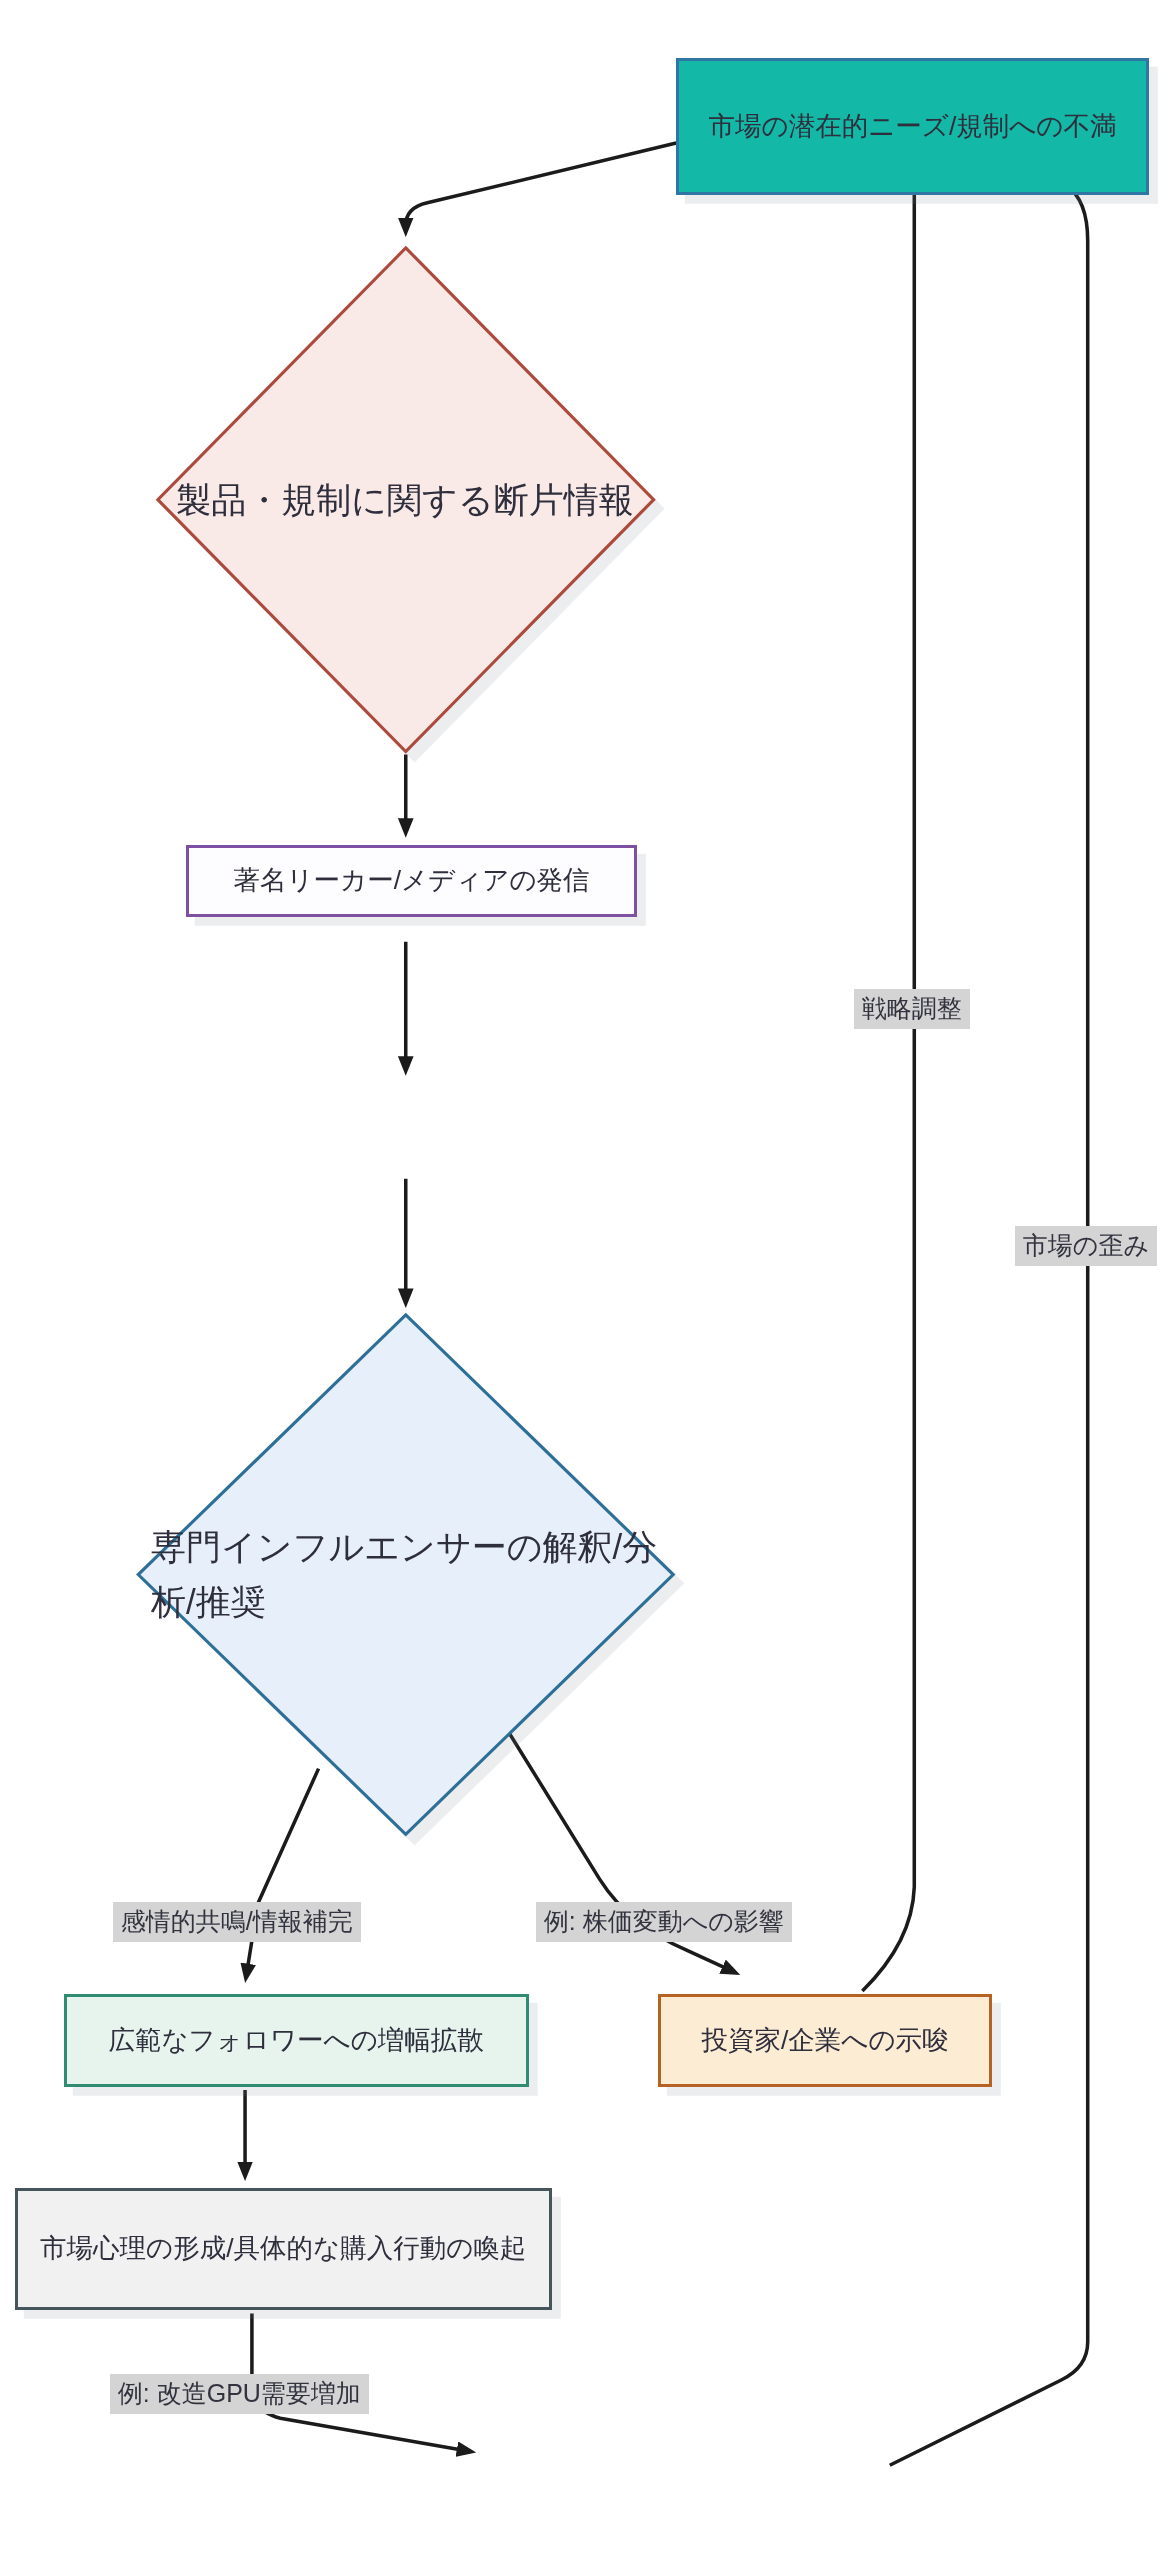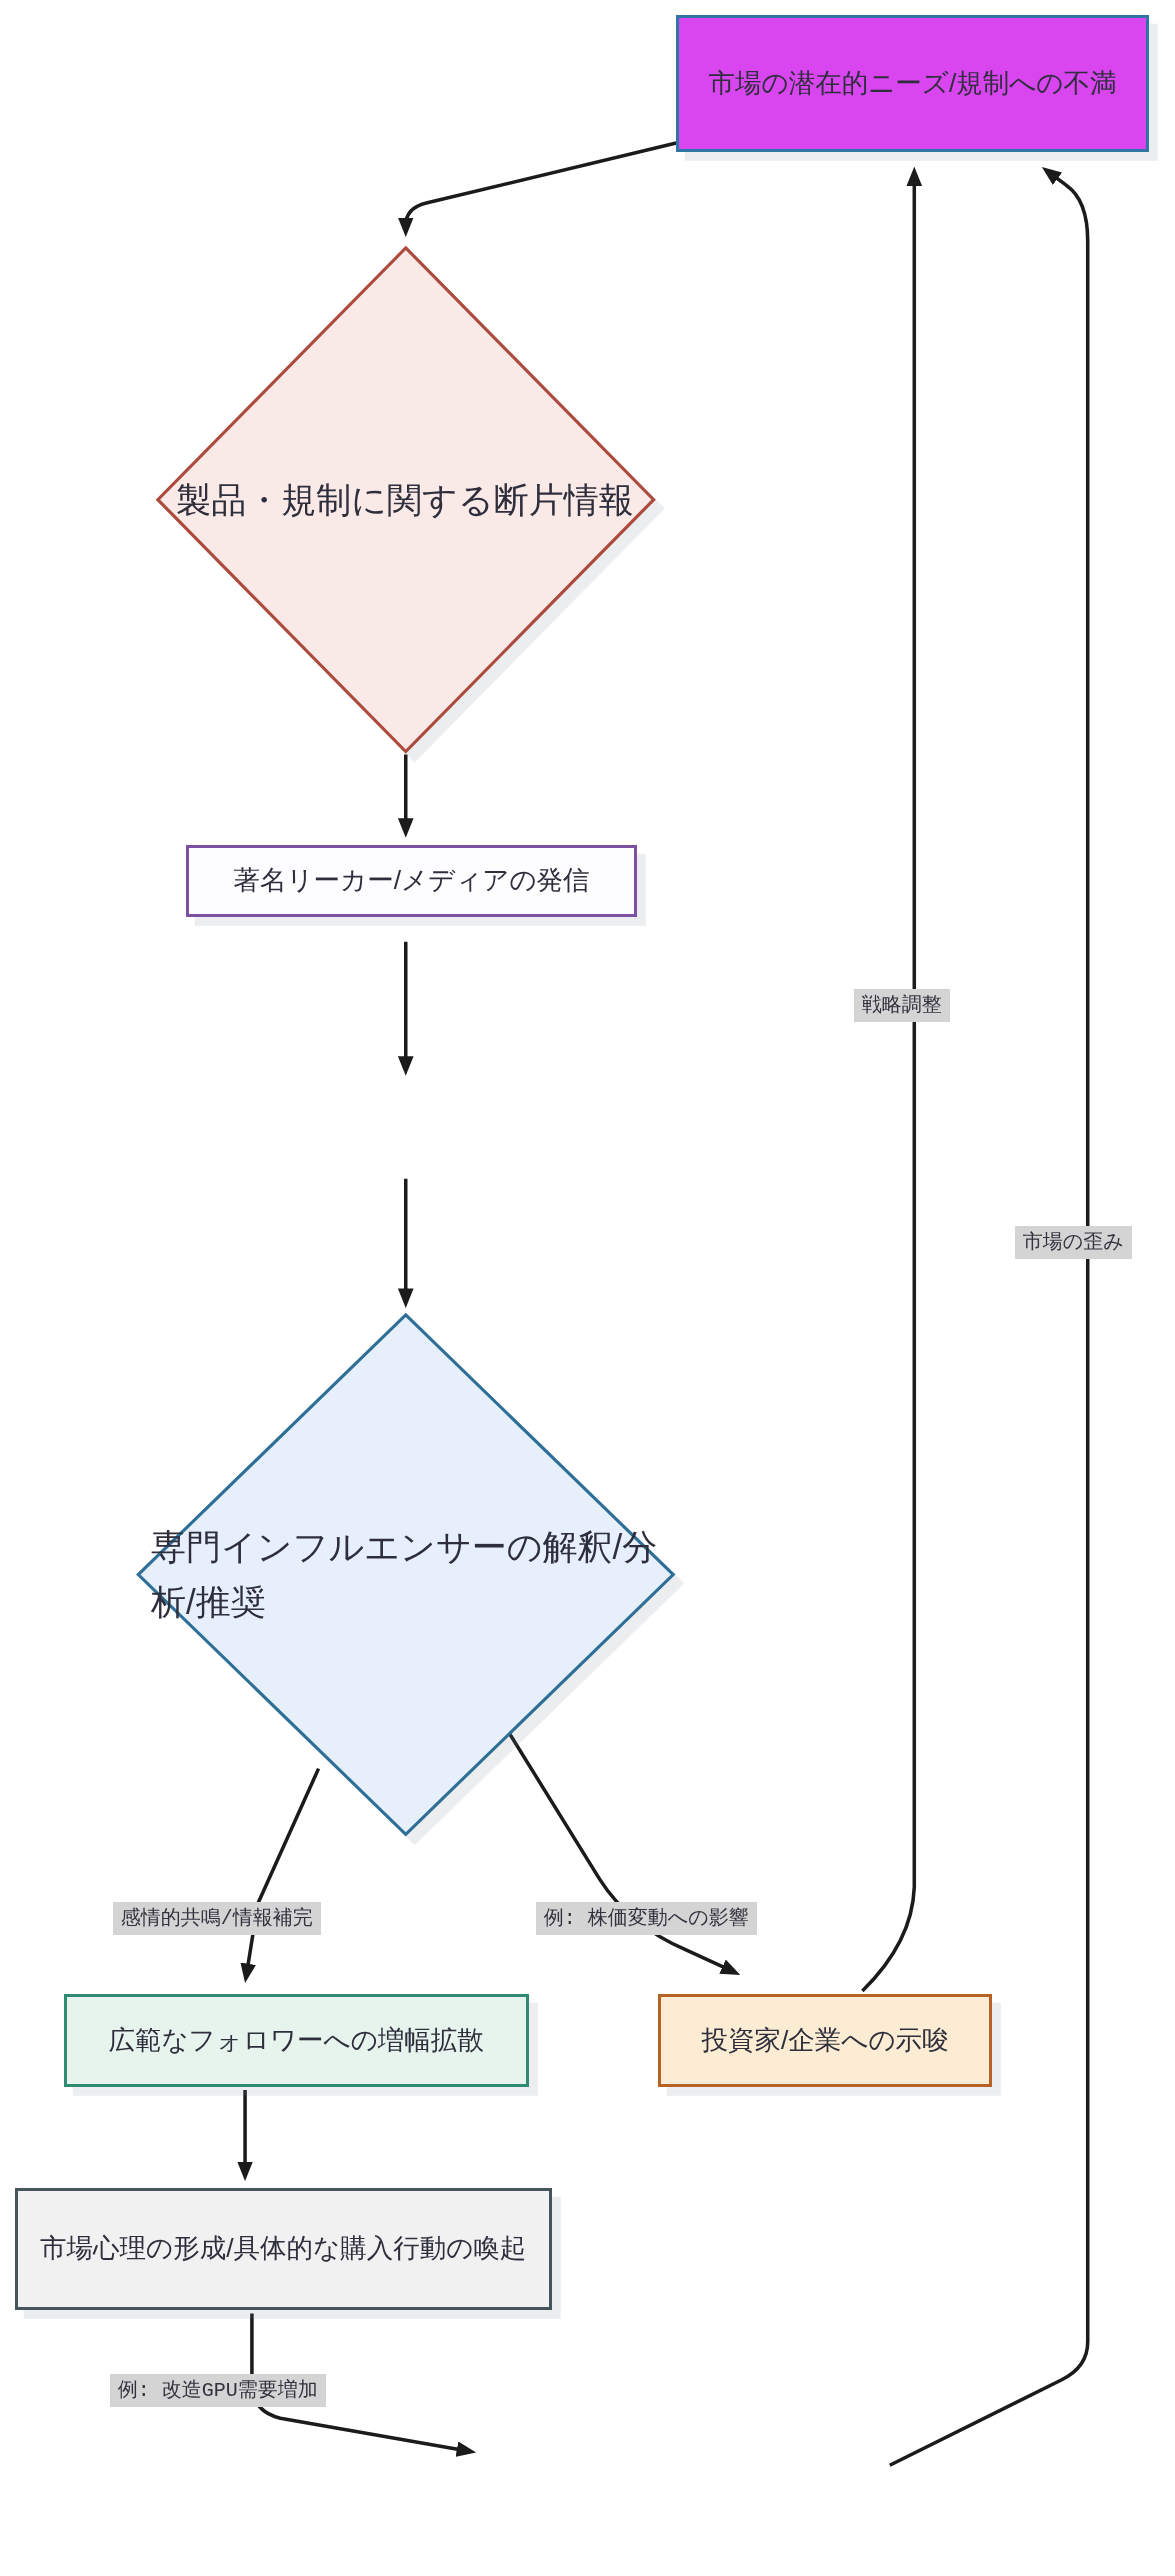--- a/index.html
+++ b/index.html
@@ -27,24 +27,23 @@
     position:absolute;
     display:flex;align-items:center;justify-content:center;
     text-align:left;
     font-size:35px;line-height:1.55;color:#2e2e3d;
     pointer-events:none;
   }
   .edge-label{
     position:absolute;
     background:#d4d4d4;
     color:#333340;
-    font-size:20px;line-height:1.35;
+    font-size:25px;line-height:1.35;
     padding:2.9px 7.8px;
     white-space:nowrap;
-    font-family:Liberation Mono, monospace;
   }
   
   .node-a{left:676px;top:14.7px;width:473px;height:137px;}
   .node-c{left:186px;top:845px;width:451px;height:72px;}
   .node-d{left:258px;top:1083px;width:298px;height:93px;}
   .node-f{left:19.6px;top:1994px;width:465px;height:93px;margin-left:44px;}
   .node-g{left:658px;top:1994px;width:334px;height:93px;}
   .node-h{left:14.7px;top:2188px;width:537px;height:122px;}
   .node-i{left:490px;top:2467px;width:409px;height:93px;}
   .label-b{left:170px;top:392px;width:470px;height:216px;}
@@ -75,21 +74,21 @@
     <path class="edge" marker-end="url(#arrowhead)" d="M508,1750 L612,1918 Q642,1965 700,1990 L750,2013"></path>
     <path class="edge" marker-end="url(#arrowhead)" d="M250,2133 L250,2220"></path>
     <path class="edge" marker-end="url(#arrowhead)" d="M257,2361 L257,2432 Q257,2461 286,2468 L480,2502"></path>
     <path class="edge" marker-end="url(#arrowhead)" d="M880,2032 Q931,1982 933,1926 L933,176"></path>
     <path class="edge" marker-end="url(#arrowhead)" d="M908,2516 L1083,2429 Q1110,2416 1110,2390 L1110,246 Q1110,204 1088,189 L1068,174"></path>
 
     <polygon class="diamond" points="414,253 667,510 414,767 161,510" style="fill: rgb(250, 234, 231); stroke: rgb(173, 74, 62);"></polygon>
     <polygon class="diamond" points="414,1342 687,1607 414,1872 141,1607" style="fill: rgb(231, 240, 250); stroke: rgb(46, 111, 152);"></polygon>
   </svg>
 
-  <div class="node node-a" style="background: #d946ef; border-color: rgb(47, 118, 164);">
+  <div class="node node-a" style="background: #14b8a6; border-color: rgb(47, 118, 164); margin-top: 43px;">
     <span>市場の潜在的ニーズ/規制への不満</span>
   </div>
 
   <div class="diamond-label label-b">
     <span>製品・規制に関する断片情報</span>
   </div>
 
   <div class="node node-c" style="background: rgb(253, 252, 255); border-color: rgb(126, 80, 162);">
     <span>著名リーカー/メディアの発信</span>
   </div>

